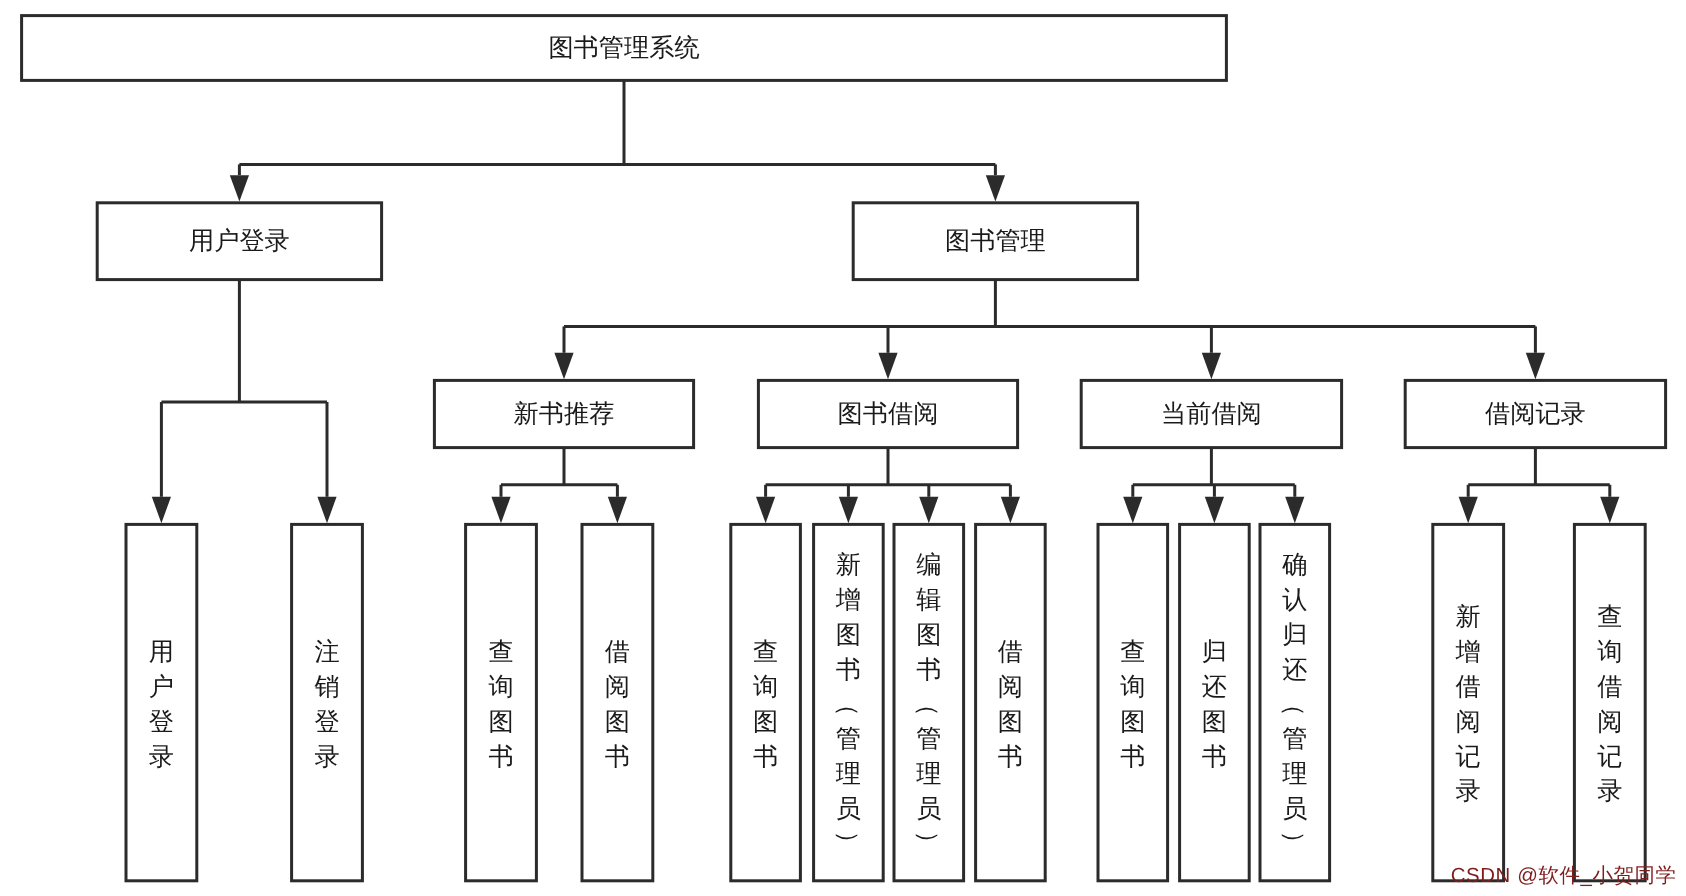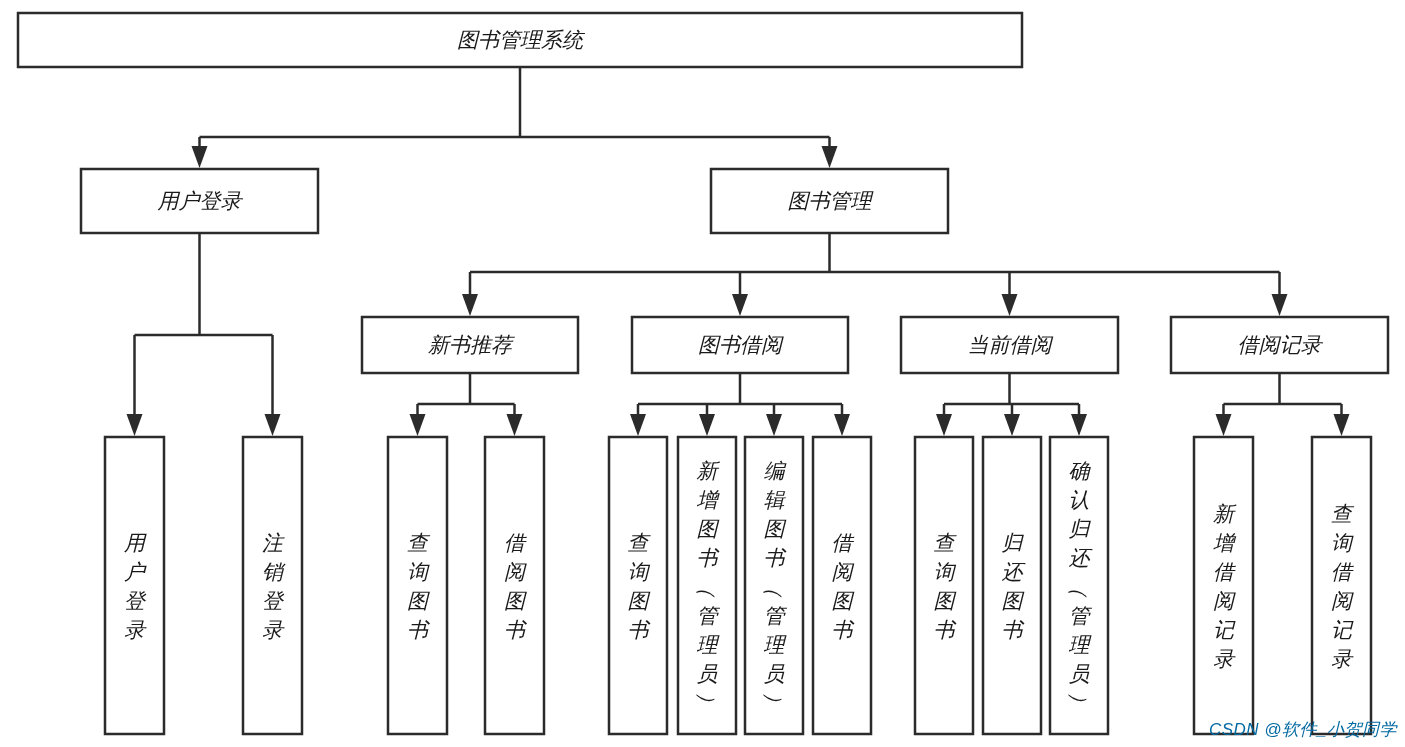--- a/index.html
+++ b/index.html
@@ -12,21 +12,20 @@
     height: 747px;
     position: relative;
     overflow: hidden;
     font-family: "Liberation Sans", "DejaVu Sans", sans-serif;
   }
   #diagram-root {
     position: absolute;
     left: 0; top: 0;
     width: 1405px;
     height: 747px;
-    font-style: italic;
   }
   svg.tree {
     display: block;
     width: 1405px;
     height: 747px;
   }
   .node-rect {
     fill: #ffffff;
     stroke: #2b2b2b;
     stroke-width: 2.5;
@@ -53,21 +52,21 @@
   .arrow-head {
     fill: #2b2b2b;
     stroke: none;
   }
   .watermark {
     position: absolute;
     right: 8px;
     bottom: 6px;
     font-family: "Liberation Sans", "DejaVu Sans", sans-serif;
     font-size: 17px;
-    color: #0369a1;
+    color: #7f1d1d;
     letter-spacing: 0.5px;
     white-space: nowrap;
     pointer-events: none;
     margin-top: 17px;
   }
 </style>
 </head>
 <body>
 
 <div id="diagram-root">

